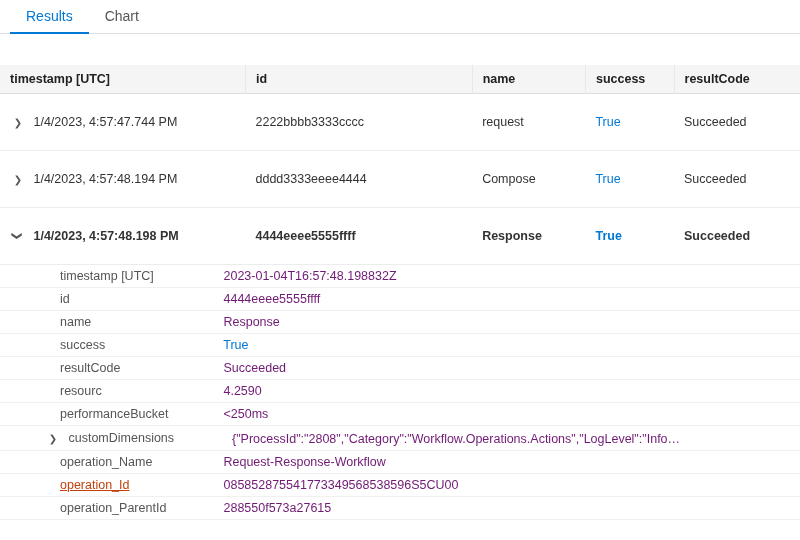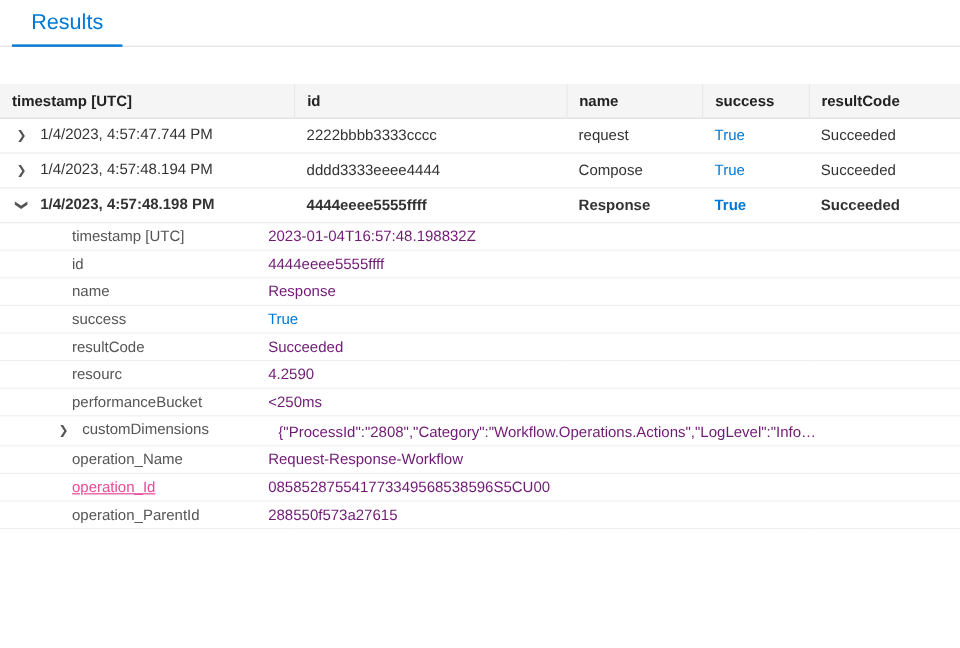--- a/index.html
+++ b/index.html
@@ -11,21 +11,21 @@
     }
     .tabs {
       display: flex;
       border-bottom: 1px solid #e0e0e0;
       padding: 0 10px;
     }
     .tab {
       padding: 8px 16px;
       cursor: pointer;
       color: #555;
-      font-size: 18px;
+      font-size: 14px;
       border-bottom: 2px solid transparent;
       margin-bottom: -1px;
     }
     .tab.active {
       color: #0078d4;
       border-bottom: 2px solid #0078d4;
       font-weight: 500;
     }
     .table-container {
       overflow: auto;
@@ -47,21 +47,21 @@
       font-size: 12.5px;
       color: #222;
       white-space: nowrap;
       border-right: 1px solid #e8e8e8;
     }
     thead th:last-child { border-right: none; }
     tbody tr {
       border-bottom: 1px solid #ececec;
     }
     tbody td {
-      padding: 6px 10px;
+      padding: 20px 10px;
       font-size: 12.5px;
       vertical-align: middle;
       white-space: nowrap;
     }
     .expand-icon {
       display: inline-flex;
       align-items: center;
       justify-content: center;
       width: 16px;
       height: 16px;
@@ -97,20 +97,21 @@
     .custom-dim-row td {
       padding: 4px 10px 4px 45px;
     }
   </style>
 </head>
 <body>
 
 <div>
   <div class="tabs">
     <div class="tab active">Results</div>
+    <div class="tab">Chart</div>
   </div>
   <div class="table-container">
     <table>
       <thead>
         <tr>
           <th class="timestamp-col">timestamp [UTC]</th>
           <th class="id-col">id</th>
           <th class="name-col">name</th>
           <th class="success-col">success</th>
           <th class="resultcode-col">resultCode</th>
@@ -201,21 +202,21 @@
           </td>
         </tr>
         <tr class="detail-row">
           <td colspan="5">
             <span class="detail-label">operation_Name</span>
             <span class="detail-value">Request-Response-Workflow</span>
           </td>
         </tr>
         <tr class="detail-row">
           <td colspan="5">
-            <span class="detail-label" style="text-decoration:underline; color:#ec4899;">operation_Id</span>
+            <span class="detail-label" style="text-decoration:underline; color:#c2410c;">operation_Id</span>
             <span class="detail-value">085852875541773349568538596S5CU00</span>
           </td>
         </tr>
         <tr class="detail-row">
           <td colspan="5">
             <span class="detail-label">operation_ParentId</span>
             <span class="detail-value">288550f573a27615</span>
           </td>
         </tr>
       </tbody>

